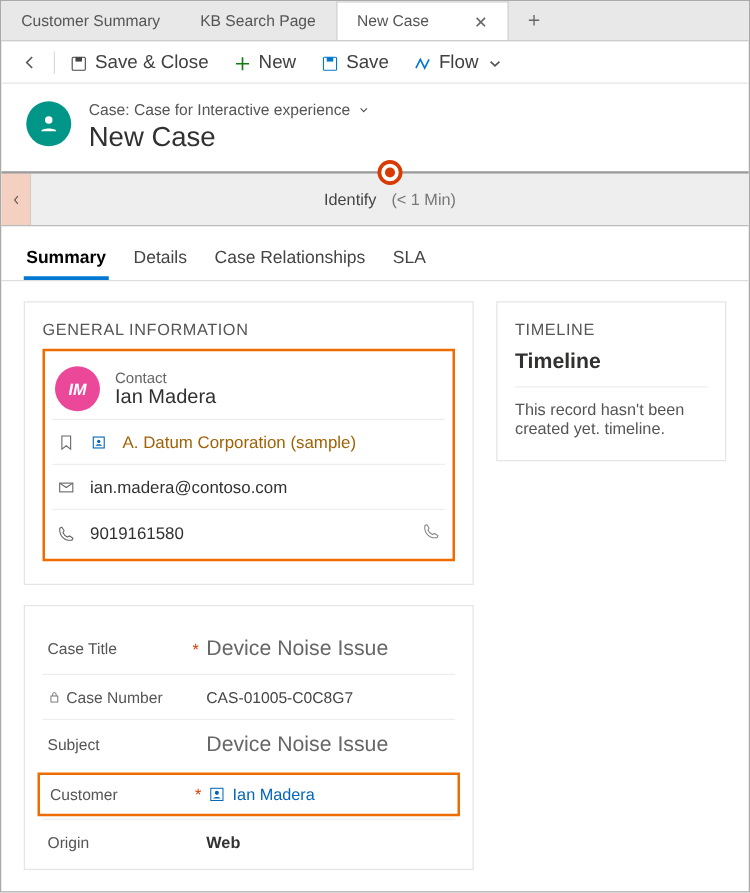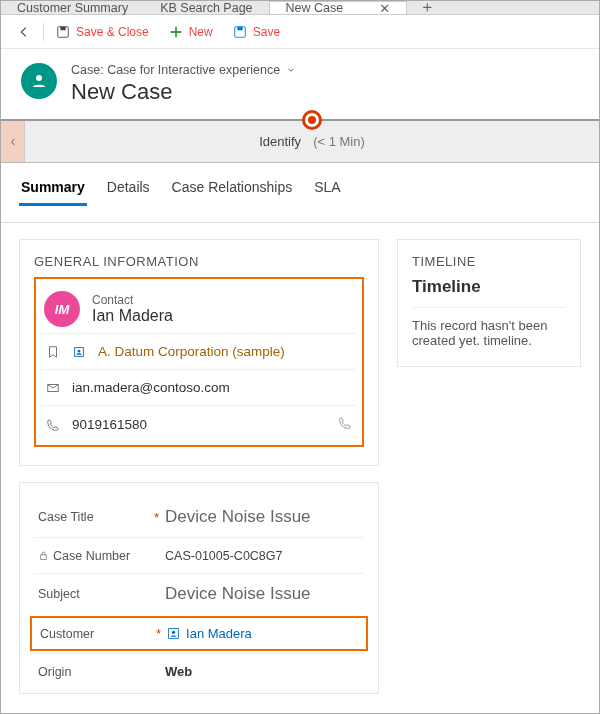--- a/index.html
+++ b/index.html
@@ -1,48 +1,48 @@
 <!DOCTYPE html>
 <html><head>
 <meta charset="utf-8">
 <style>
   * { box-sizing: border-box; margin: 0; padding: 0; font-family: "Segoe UI", Arial, sans-serif; }
   body { width: 600px; height: 714px; background: #fff; border: 1px solid #aaa; overflow: hidden; font-size: 13px; color: #323130;}
   
   
-  .tabbar { display: flex; align-items: flex-end; background: #e8e8e8; height: 14px; border-bottom: 1px solid #ccc;}
+  .tabbar { display: flex; align-items: flex-end; background: #e8e8e8; height: 32px; border-bottom: 1px solid #ccc;}
   .tab { padding: 0 16px; height: 100%; display: flex; align-items: center; font-size: 12.5px; color: #555; cursor: pointer;}
   .tab.active { background: #fff; border-top: 1px solid #ccc; border-left: 1px solid #ccc; border-right: 1px solid #ccc;}
   .tab .close { margin-left: 36px; color: #666; font-size: 13px;}
   .tab.add { padding: 0 12px; color: #666; font-size: 16px;}
   
   
   .cmdbar { display: flex; align-items: center; height: 34px; padding: 0 6px; border-bottom: 1px solid #e5e5e5;}
-  .cmdbtn { display: flex; align-items: center; gap: 6px; padding: 4px 10px; font-size: 12px; color: #ef4444; cursor: pointer;}
+  .cmdbtn { display: flex; align-items: flex-end; gap: 6px; padding: 4px 10px; font-size: 15px; color: #404040; cursor: pointer;}
   .cmdbtn svg { width: 14px; height: 14px;}
   .divider { width: 1px; height: 18px; background: #ddd; margin: 0 2px;}
   
   
   .header { display: flex; align-items: flex-start; padding: 14px 18px 14px 20px; gap: 14px;}
   .avatar-circle { width: 36px; height: 36px; border-radius: 50%; background: #009687; display:flex; align-items:center; justify-content:center;}
   .avatar-circle svg { width: 18px; height: 18px; fill: #fff;}
   .header-text .breadcrumb { font-size: 12.5px; color: #555; display:flex; align-items:center; gap:6px;}
   .header-text .title { font-size: 22px; font-weight: 400; margin-top: 2px;}
   
   
   .processbar { display: flex; align-items: stretch; height: 44px; position: relative; border-top: 2px solid #999; border-bottom: 1px solid #bbb;}
   .process-left { background: #d83b01; color: #fff; width: 160px; padding: 4px 10px; font-size: 12px; line-height: 1.3;}
   .process-left .ptitle { font-weight: 600; font-size: 12.5px;}
   .process-chev { width: 24px; background: #f3d0c0; display:flex; align-items:center; justify-content:center; border-right:1px solid #ccc;}
   .process-stage { flex: 1; background: #eee; display:flex; align-items:center; justify-content:center; position:relative; font-size:13px; color:#444;}
   .stage-dot { position: absolute; top: -11px; left: 50%; transform: translateX(-50%); width: 20px; height: 20px; border-radius: 50%; border: 3px solid #d83b01; background: #fff;}
   .stage-dot::after { content:""; position:absolute; top:3px; left:3px; width:8px;height:8px;border-radius:50%;background:#d83b01;}
   
   
-  .innertabs { display:flex; gap: 18px; padding: 10px 18px 16px; border-bottom: 1px solid #ddd;}
+  .innertabs { display:flex; gap: 18px; padding: 10px 18px 0; border-bottom: 1px solid #ddd;}
   .itab { padding: 6px 2px 8px; font-size: 14px; color: #444; cursor:pointer;}
   .itab.active { color: #000; border-bottom: 3px solid #0078d4; font-weight:600;}
   
   
   .content { display:flex; gap: 18px; padding: 16px 18px;}
   .leftcol { width: 360px;}
   .rightcol { flex: 1;}
   
   .panel { border: 1px solid #e5e5e5; padding: 14px 14px 18px; margin-bottom: 16px; background:#fff;}
   .panel-title { font-size: 13px; letter-spacing: .5px; color: #555; margin-bottom: 8px;}
@@ -107,20 +107,29 @@
         <path d="M8 2v12M2 8h12" stroke="#107c10" stroke-width="1.5"></path>
       </svg>
     <span>New</span>
   </div>
   <div class="cmdbtn">
     <svg viewBox="0 0 16 16">
         <rect x="2" y="2" width="12" height="12" rx="1" stroke="#0078d4" fill="none"></rect>
         <rect x="5" y="2" width="6" height="4" fill="#0078d4"></rect>
       </svg>
     <span>Save</span>
+  </div>
+  <div class="cmdbtn">
+    <svg viewBox="0 0 16 16">
+        <path d="M2 12 L6 4 L10 12 L14 4" stroke="#0078d4" fill="none" stroke-width="1.5"></path>
+      </svg>
+    <span>Flow</span>
+    <svg class="chev" viewBox="0 0 16 16">
+        <path d="M4 6l4 4 4-4" stroke="#555" fill="none" stroke-width="1.5"></path>
+      </svg>
   </div>
 </div>
 
 <div class="header">
   <div class="avatar-circle">
     <svg viewBox="0 0 24 24">
         <circle cx="12" cy="8" r="4" fill="#fff"></circle>
         <path d="M4 20c0-4 16-4 16 0" fill="#fff"></path>
       </svg>
   </div>

